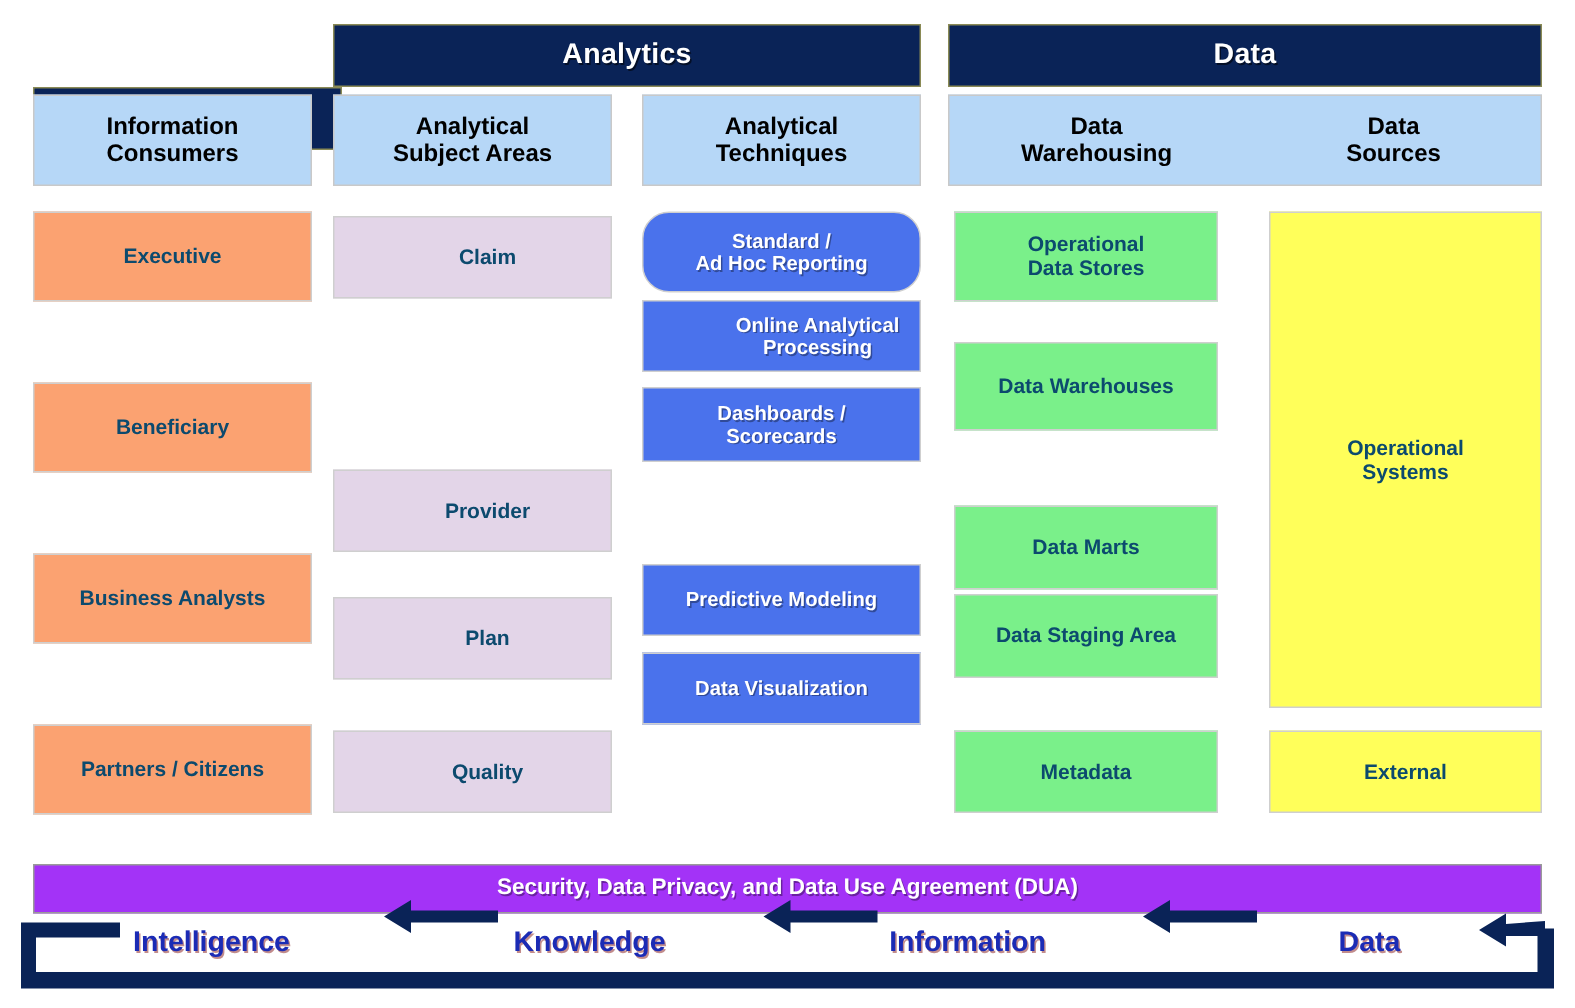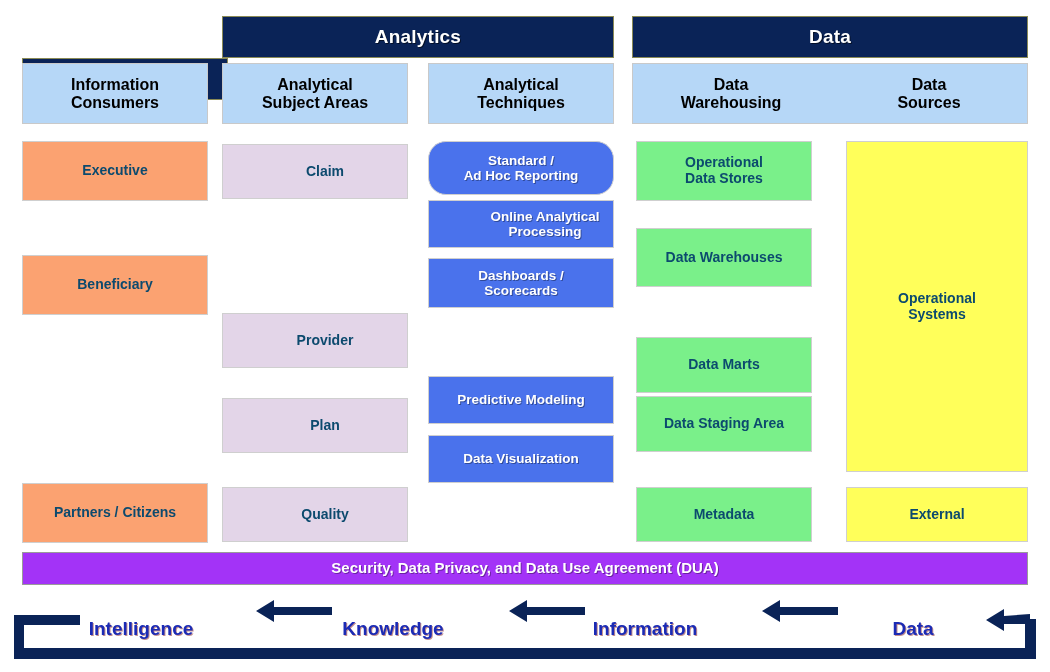--- a/index.html
+++ b/index.html
@@ -75,20 +75,21 @@
   .item.green   { background: #7af08a; }
   .item.yellow  { background: #ffff5a; }
 
   
   .security-band {
     background: #a333f7;
     border: 1px solid #9a9a9a;
     color: #ffffff;
     font-size: 15px;
     text-shadow: 1px 1px 0 rgba(0,0,0,.35);
+    margin-top: 24px;
   }
 
   
   .flow-label {
     position: absolute;
     color: #1b2bb5;
     font-weight: bold;
     font-size: 19px;
     text-align: center;
     text-shadow: 1px 1px 0 rgba(120,0,0,.45);
@@ -133,20 +134,21 @@
     <span>Warehousing</span>
   </div>
 
   <div class="sub-label" style="left:830px; top:63px; width:198px; height:61px; flex-direction:column;">
     <span>Data</span>
     <span>Sources</span>
   </div>
 
   <div class="abox item orange" style="left:22px; top:141px; width:186px; height:60px;">Executive</div>
   <div class="abox item orange" style="left:22px; top:255px; width:186px; height:60px;">Beneficiary</div>
+  <div class="abox item orange" style="left:22px; top:369px; width:186px; height:60px;">Business Analysts</div>
   <div class="abox item orange" style="left:22px; top:483px; width:186px; height:60px;">Partners / Citizens</div>
 
   <div class="abox item lilac" style="left:222px; top:144px; width:186px; height:55px;">Claim</div>
   <div class="abox item lilac" style="left:222px; top:313px; width:186px; height:55px;">Provider</div>
   <div class="abox item lilac" style="left:222px; top:398px; width:186px; height:55px;">Plan</div>
   <div class="abox item lilac" style="left:222px; top:487px; width:186px; height:55px;">Quality</div>
 
   <div class="abox item blue" style="left:428px; top:141px; width:186px; height:54px; flex-direction:column;border-radius:18px;">
     <span>Standard /</span>
     <span>Ad Hoc Reporting</span>

